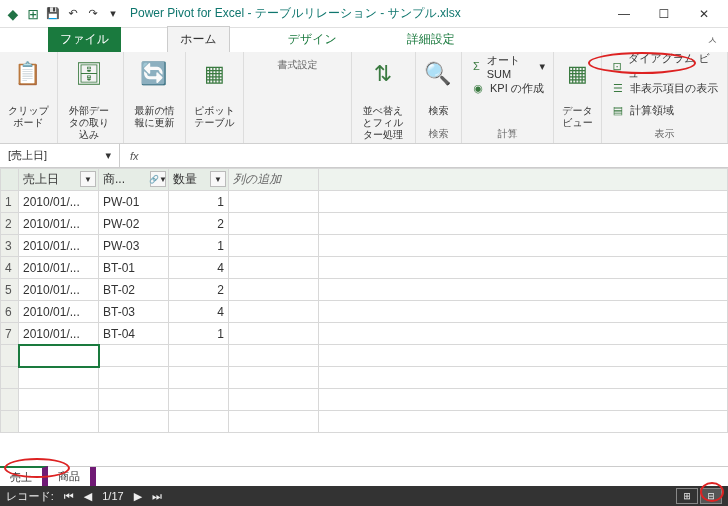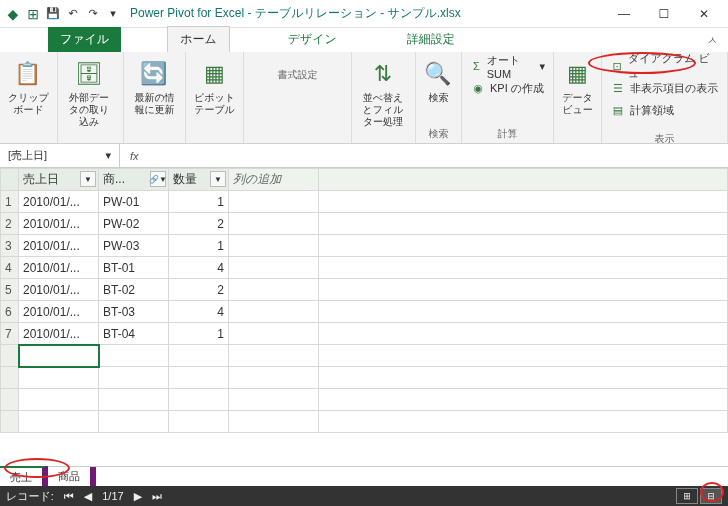--- a/index.html
+++ b/index.html
@@ -13,25 +13,25 @@
 .win-btn { width: 40px; height: 28px; display: flex; align-items: center; justify-content: center; font-size: 12px; color: #333; }
 
 .tabs { height: 24px; background: #fff; display: flex; align-items: flex-end; padding-left: 2px; }
 .tab { padding: 4px 12px; font-size: 12px; color: #1a7a3e; cursor: pointer; margin-left: 46px; }
 .tab.file { background: #1a7a3e; color: #fff; }
 .tab.active { background: #f3f3f3; border: 1px solid #ccc; border-bottom: none; color: #333; }
 .ribbon-help { margin-left: auto; padding: 4px 10px; color: #666; }
 
 .ribbon { height: 92px; background: #f3f3f3; border-bottom: 1px solid #d0d0d0; display: flex; }
 .rgroup { border-right: 1px solid #ddd; padding: 4px 6px 2px 6px; display: flex; flex-direction: column; justify-content: space-between; }
-.rgroup-label { font-size: 10px; color: #666; text-align: center; margin-top: 12px; }
+.rgroup-label { font-size: 10px; color: #666; text-align: center; margin-top: 2px; }
 .rbtns { display: flex; gap: 4px; flex: 1; }
 .rbtn-lg { width: 50px; display: flex; flex-direction: column; align-items: center; justify-content: flex-start; padding-top: 2px; cursor: pointer; }
 .rbtn-lg .ico { width: 32px; height: 32px; display: flex; align-items: center; justify-content: center; font-size: 22px; color: #3a7a40; }
-.rbtn-lg .lbl { font-size: 10px; text-align: center; line-height: 1.2; color: #333; margin-top: 2px; }
+.rbtn-lg .lbl { font-size: 10px; text-align: center; line-height: 1.2; color: #333; margin-top: 15px; }
 .rrows { display: flex; flex-direction: column; gap: 2px; font-size: 11px; }
 .rrow { display: flex; align-items: center; gap: 4px; height: 20px; padding: 0 2px; }
 .rrow .mini-ico { width: 16px; text-align: center; color: #3a7a40; }
 
 .red-oval { position: absolute; border: 2px solid #d22; border-radius: 50%; pointer-events: none; }
 
 .formula-bar { height: 24px; border-bottom: 1px solid #ccc; display: flex; align-items: center; }
 .namebox { width: 120px; padding: 0 8px; border-right: 1px solid #ccc; height: 100%; display: flex; align-items: center; justify-content: space-between; }
 .fx { padding: 0 10px; font-style: italic; color: #555; }
 

